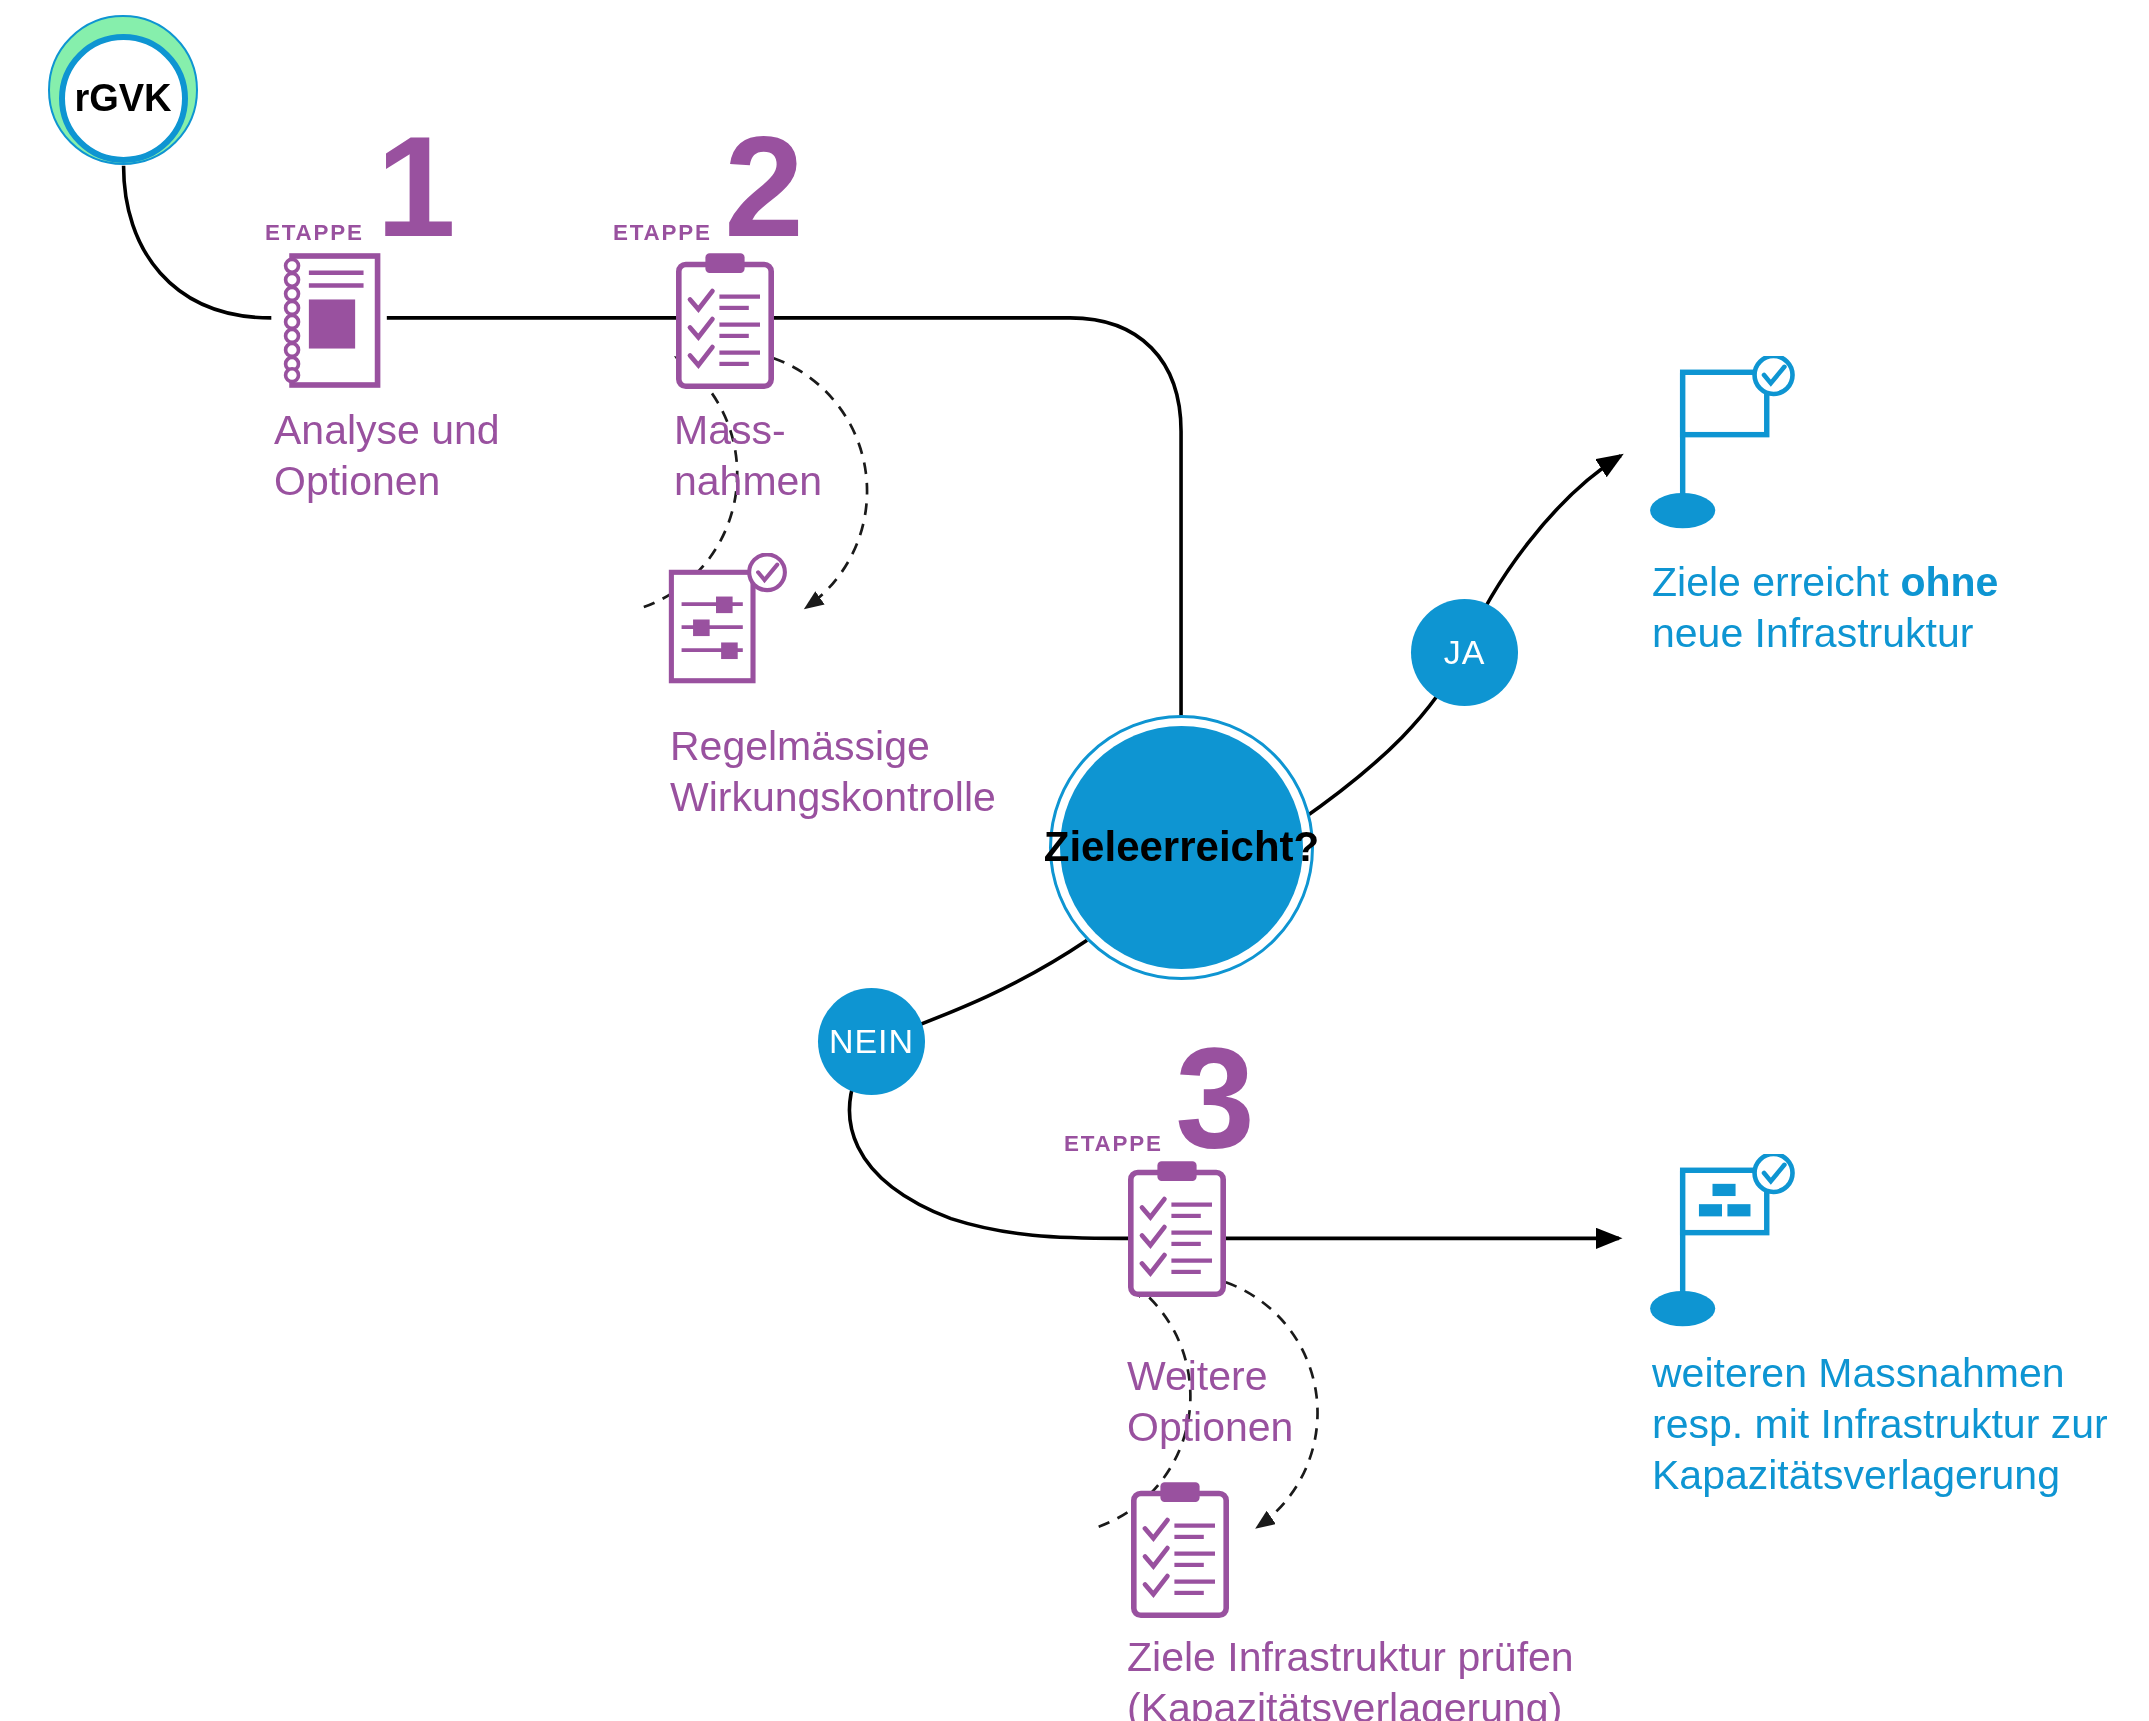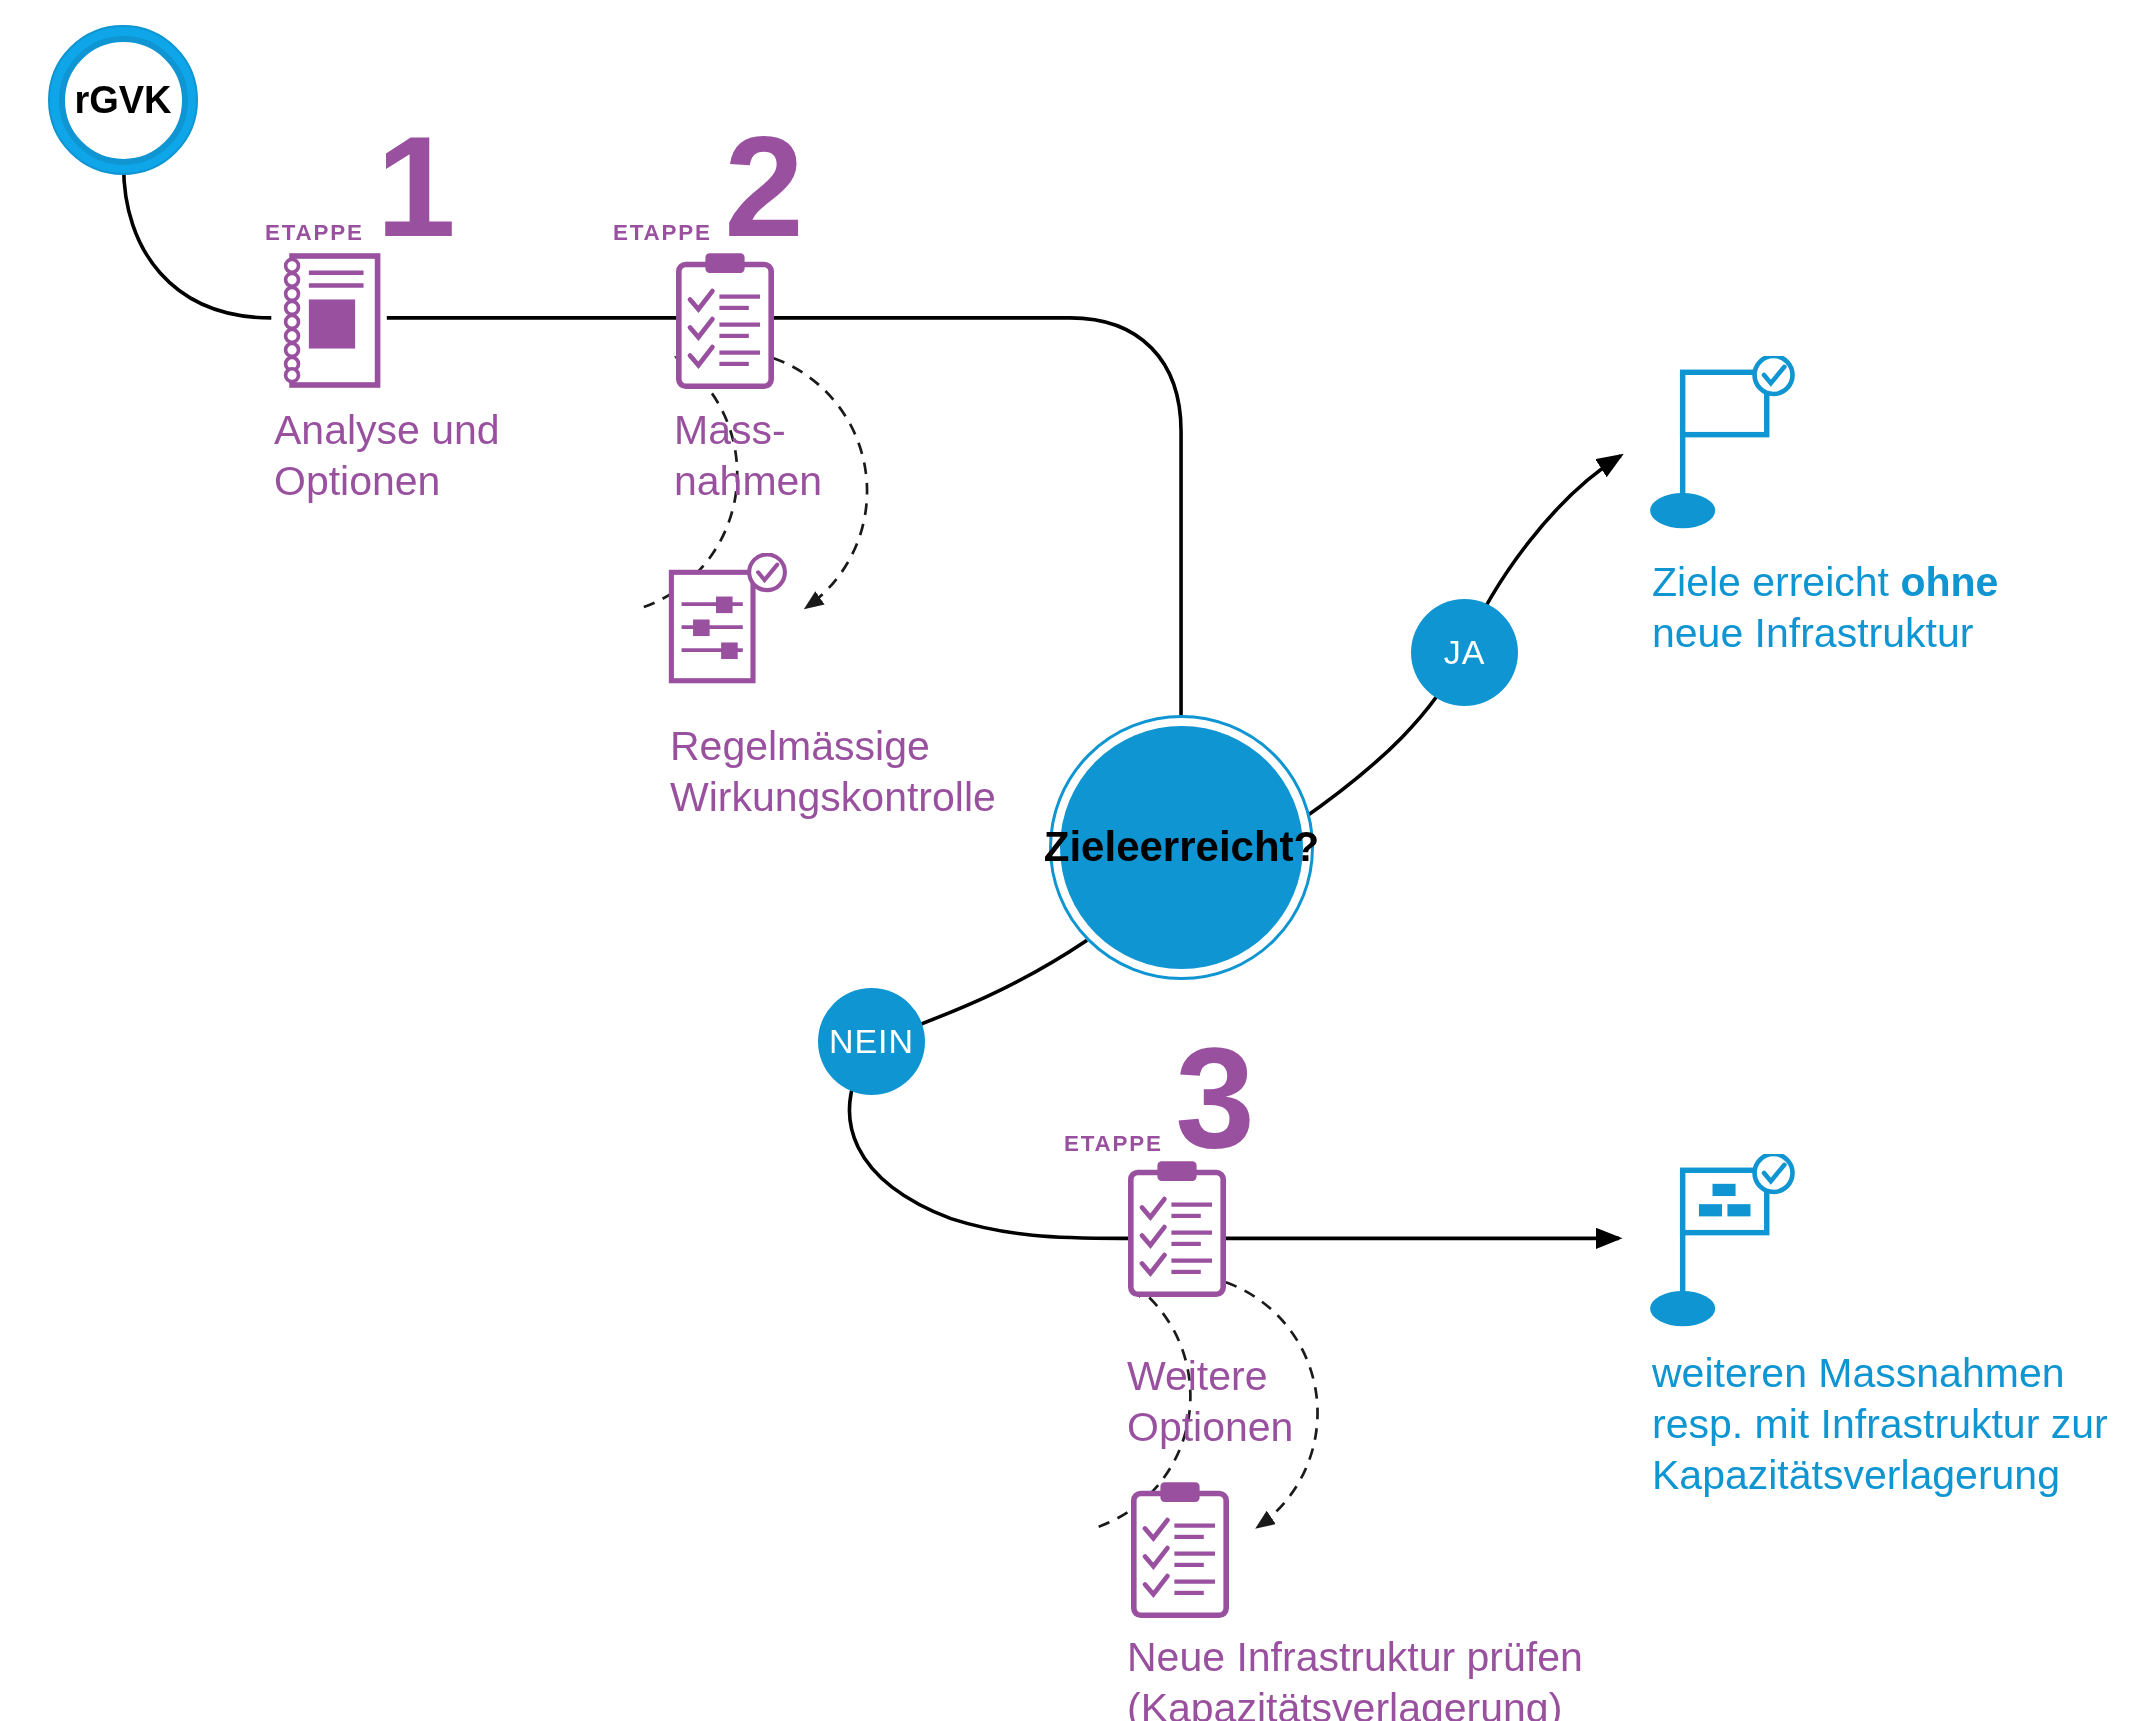--- a/index.html
+++ b/index.html
@@ -5,21 +5,21 @@
   * { margin:0; padding:0; box-sizing:border-box; }
   html,body { background:#ffffff; font-family:"Liberation Sans", sans-serif; }
   .canvas { position:relative; width:2149px; height:1721px; background:#fff; overflow:hidden; }
 
   .connectors { position:absolute; left:0; top:0; width:2149px; height:1721px; }
   .flow  { fill:none; stroke:#000; stroke-width:4; }
   .cycle { fill:none; stroke:#1a1a1a; stroke-width:3; stroke-dasharray:13 10; }
 
   .circle { position:absolute; border-radius:50%; display:flex; align-items:center; justify-content:center; }
 
-  .start-outer { left:48px; top:25px; width:150px; height:150px; border:2.7px solid var(--blue); background:#0ea5e9; }
+  .start-outer { left:48px; top:15px; width:150px; height:150px; border:2.7px solid var(--blue); background:#86efac;align-items:flex-end; }
   .start-inner { width:129px; height:129px; border-radius:50%; border:6.3px solid var(--blue); background:#fff;
                  display:flex; align-items:center; justify-content:center;
                  font-weight:bold; font-size:38px; color:#000; }
 
   .decision-outer { left:1049px; top:715px; width:265px; height:265px; border:3.6px solid var(--blue); background:#fff; }
   .decision-inner { position:absolute; inset:8px; border-radius:50%; background:var(--blue);
                     display:flex; align-items:center; justify-content:center;
                     font-weight:bold; font-size:42px; line-height:1.25; color:#000; text-align:center; }
 
   .badge { background:var(--blue); color:#fff; font-size:34px; letter-spacing:0.9px; }
@@ -246,21 +246,21 @@
     <span class="line"><span>Ziele erreicht </span><span class="bold">ohne</span></span>
     <span class="line">neue Infrastruktur</span>
   </div>
 
   <div class="label purple" style="left:1127px; top:1351px;">
     <span class="line">Weitere</span>
     <span class="line">Optionen</span>
   </div>
 
   <div class="label purple" style="left:1127px; top:1632px;">
-    <span class="line">Neue Infrastruktur prüfen</span>
+    <span class="line">Ziele Infrastruktur prüfen</span>
     <span class="line">(Kapazitätsverlagerung)</span>
   </div>
 
   <div class="label blue" style="left:1652px; top:1348px;">
     <span class="line">weiteren Massnahmen</span>
     <span class="line">resp. mit Infrastruktur zur</span>
     <span class="line">Kapazitätsverlagerung</span>
   </div>
 
 </div>

